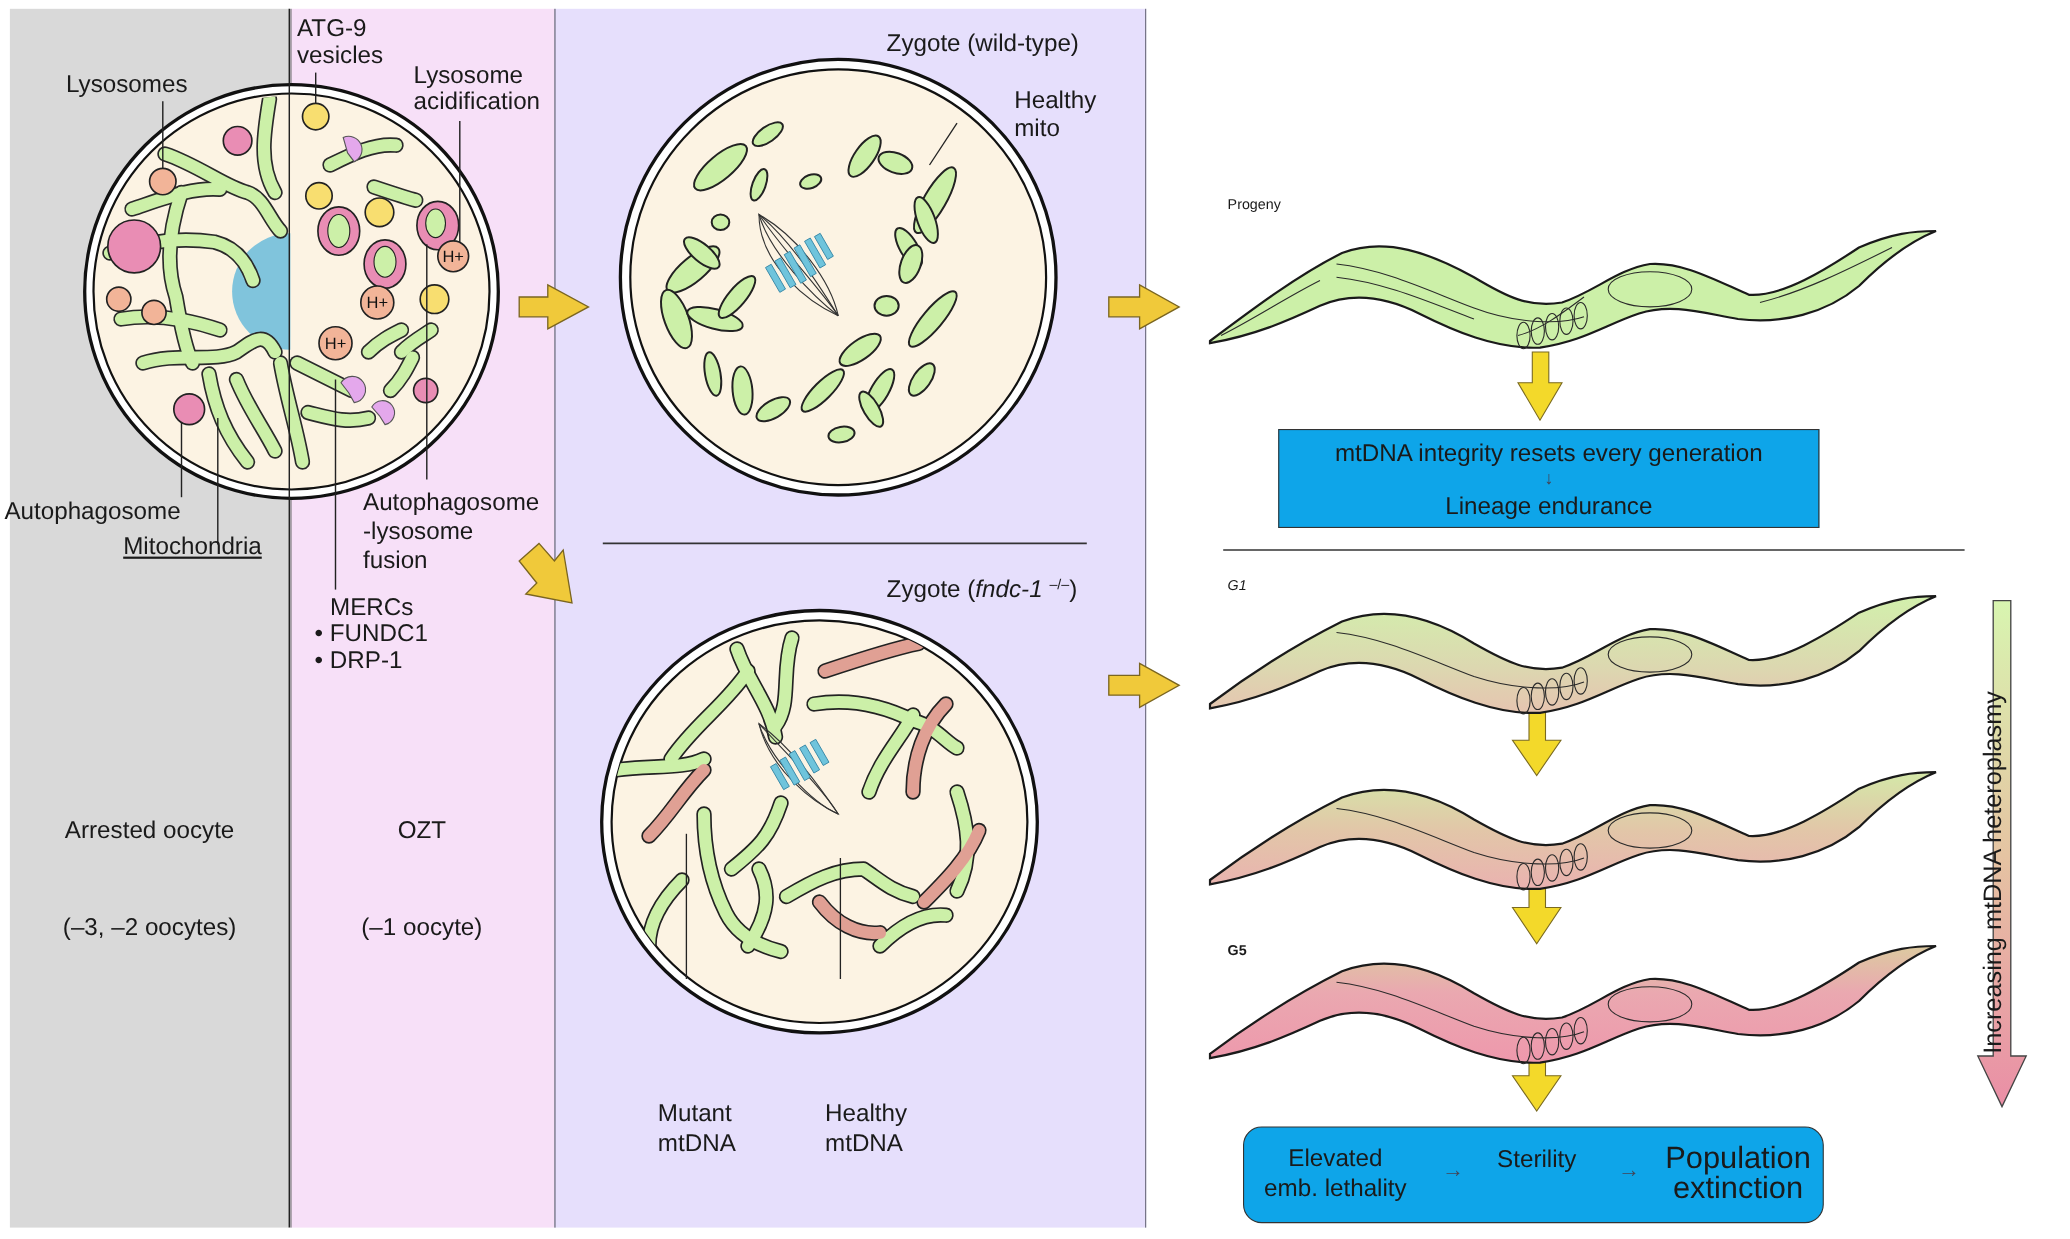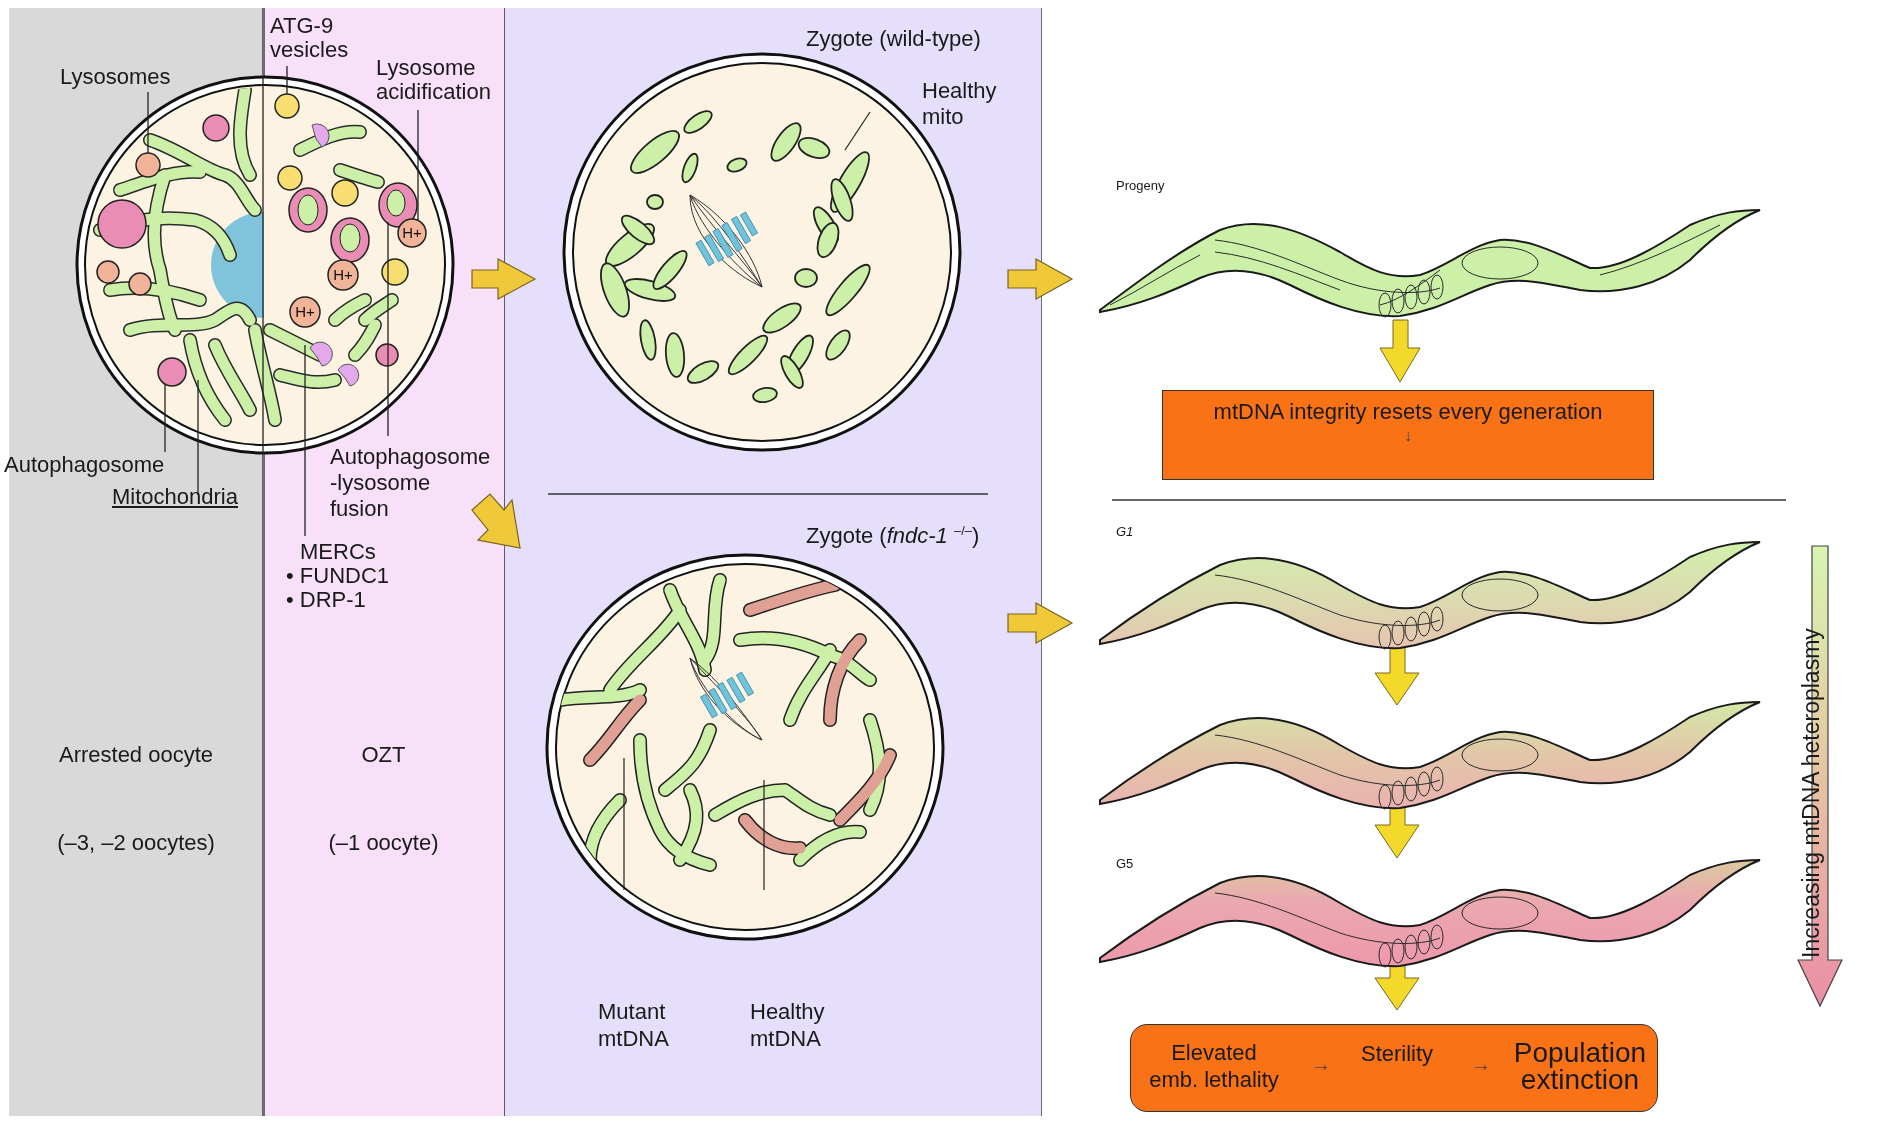--- a/index.html
+++ b/index.html
@@ -6,21 +6,21 @@
     body { width: 1882px; height: 1126px; position: relative; overflow: hidden;
            font-family: "Liberation Sans", "DejaVu Sans", sans-serif; color: #1a1a1a; }
     .panel { position: absolute; top: 8px; height: 1108px; }
     .panel-arrested { left: 9px; width: 254px; background: #d9d9d9; }
     .panel-ozt { left: 264px; width: 239px; background: #f7e0f8; border-left: 1.5px solid #6a6a6a; }
     .panel-zygote { left: 504px; width: 536px; background: #e6dffc; border-left: 1.5px solid #5a5a6a; border-right: 1.5px solid #6a6a7a; }
     .lbl { position: absolute; font-size: 22px; line-height: 26px; white-space: nowrap; }
     .lbl.c { text-align: center; }
     .lbl.s20 { font-size: 13px; line-height: 24px; }
     svg.layer { position: absolute; left: 0; top: 0; }
-    .box { position: absolute; border: 1.5px solid #333; background: #f97316; box-sizing: border-box; }
+    .box { position: absolute; border: 1.5px solid #333; background: #0ea5e9; box-sizing: border-box; }
     .box .t { position: absolute; left: 0; right: 0; text-align: center; font-size: 22px; line-height: 26px; }
     .vertical-label { position: absolute; transform: rotate(-90deg); transform-origin: left top; font-size: 23px; white-space: nowrap; }
     .arrow-y { fill: #f0c93a; stroke: #7a6520; stroke-width: 1.2; }
     .arrow-y2 { fill: #f3d92a; stroke: #7a6a20; stroke-width: 1; }
     i { font-style: italic; }
     sup { font-size: 13px; vertical-align: 8px; }
   </style>
 </head>
 <body>
 
@@ -382,23 +382,24 @@
 </div>
 <div class="lbl" style="left:750px;top:998px;line-height:27px;">
   <div>Healthy</div>
   <div>mtDNA</div>
 </div>
 
 <div class="lbl s20" style="left:1116px;top:174px;">Progeny</div>
 <div class="box" style="left:1162px;top:390px;width:492px;height:90px;">
   <div class="t" style="top:8px;">mtDNA integrity resets every generation</div>
   <div class="t" style="top:32px;font-size:16px;color:#445;">↓</div>
+  <div class="t" style="top:56px;">Lineage endurance</div>
 </div>
 <div class="lbl s20" style="left:1116px;top:520px;font-style:italic;">G1</div>
-<div class="lbl s20" style="left:1116px;top:852px;">G5</div>
+<div class="lbl s20" style="left:1116px;top:852px;font-weight:bold;">G5</div>
 
 <div class="box" style="left:1130px;top:1024px;width:528px;height:88px;border-radius:17px;">
   <div style="position:absolute;left:8px;width:150px;top:14px;text-align:center;font-size:22px;line-height:27px;">
     <div>Elevated</div>
     <div>emb. lethality</div>
   </div>
   <div style="position:absolute;left:180px;top:28px;font-size:20px;color:#445;">→</div>
   <div style="position:absolute;left:230px;top:16px;font-size:22px;">Sterility</div>
   <div style="position:absolute;left:340px;top:28px;font-size:20px;color:#445;">→</div>
   <div style="position:absolute;left:380px;width:138px;top:14px;text-align:center;font-size:28px;line-height:27px;">

